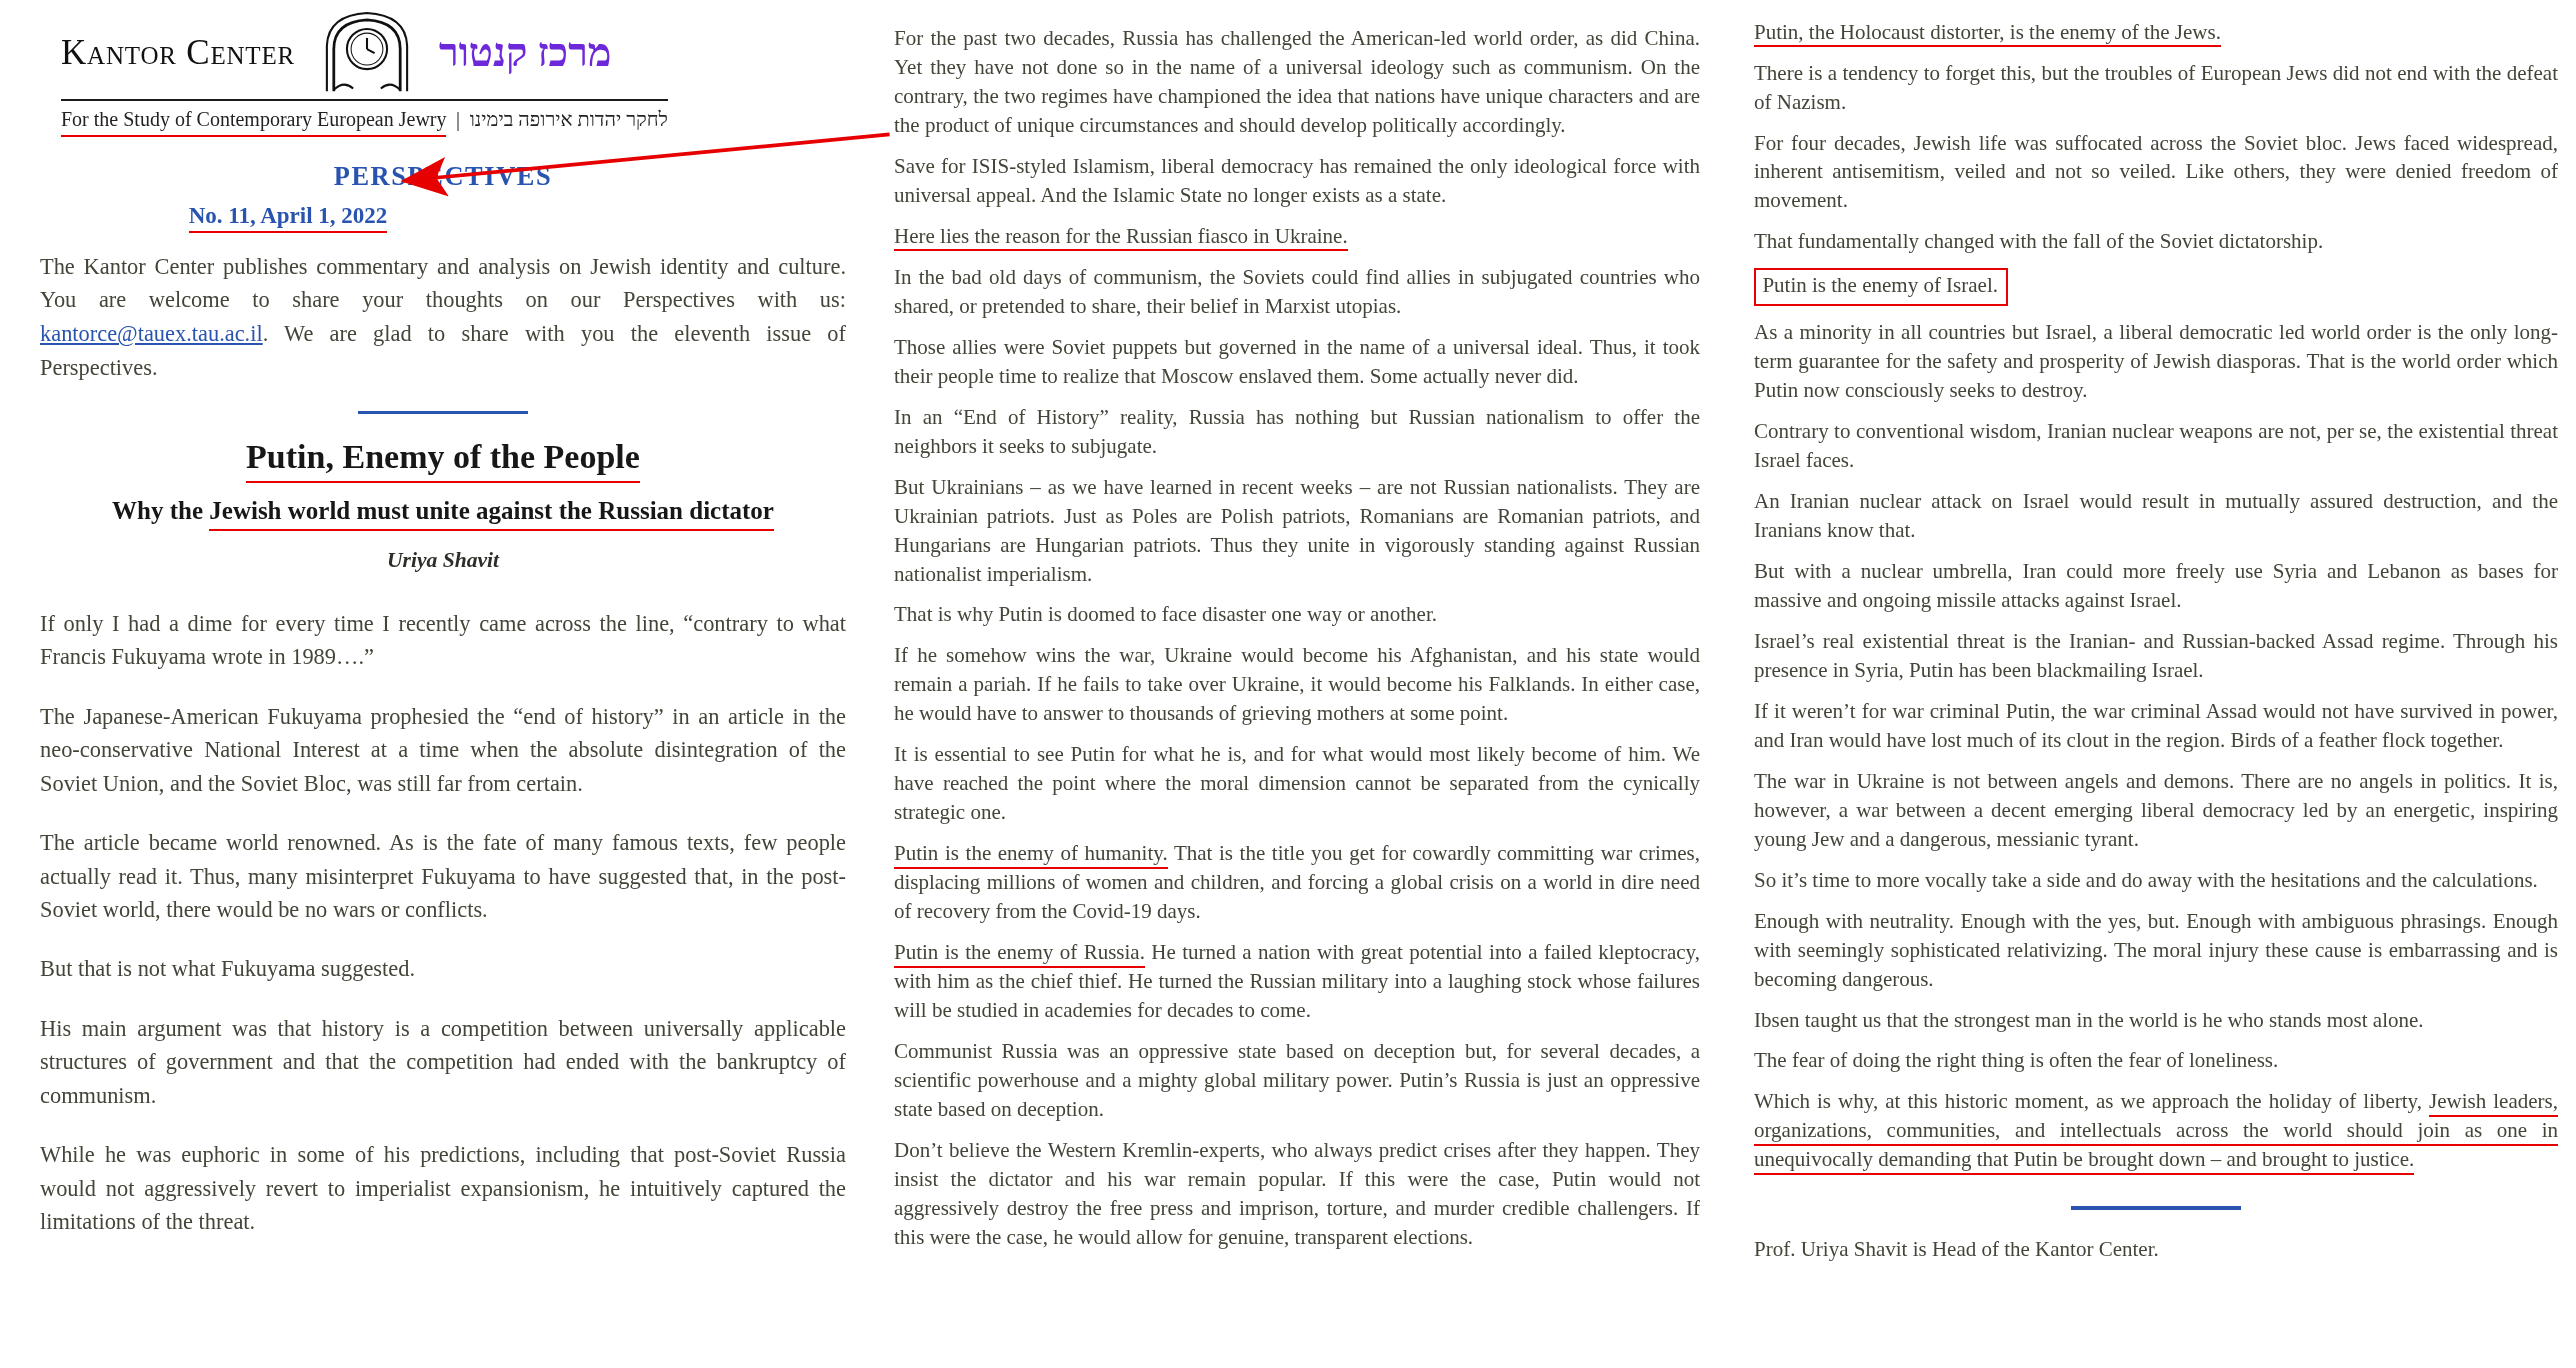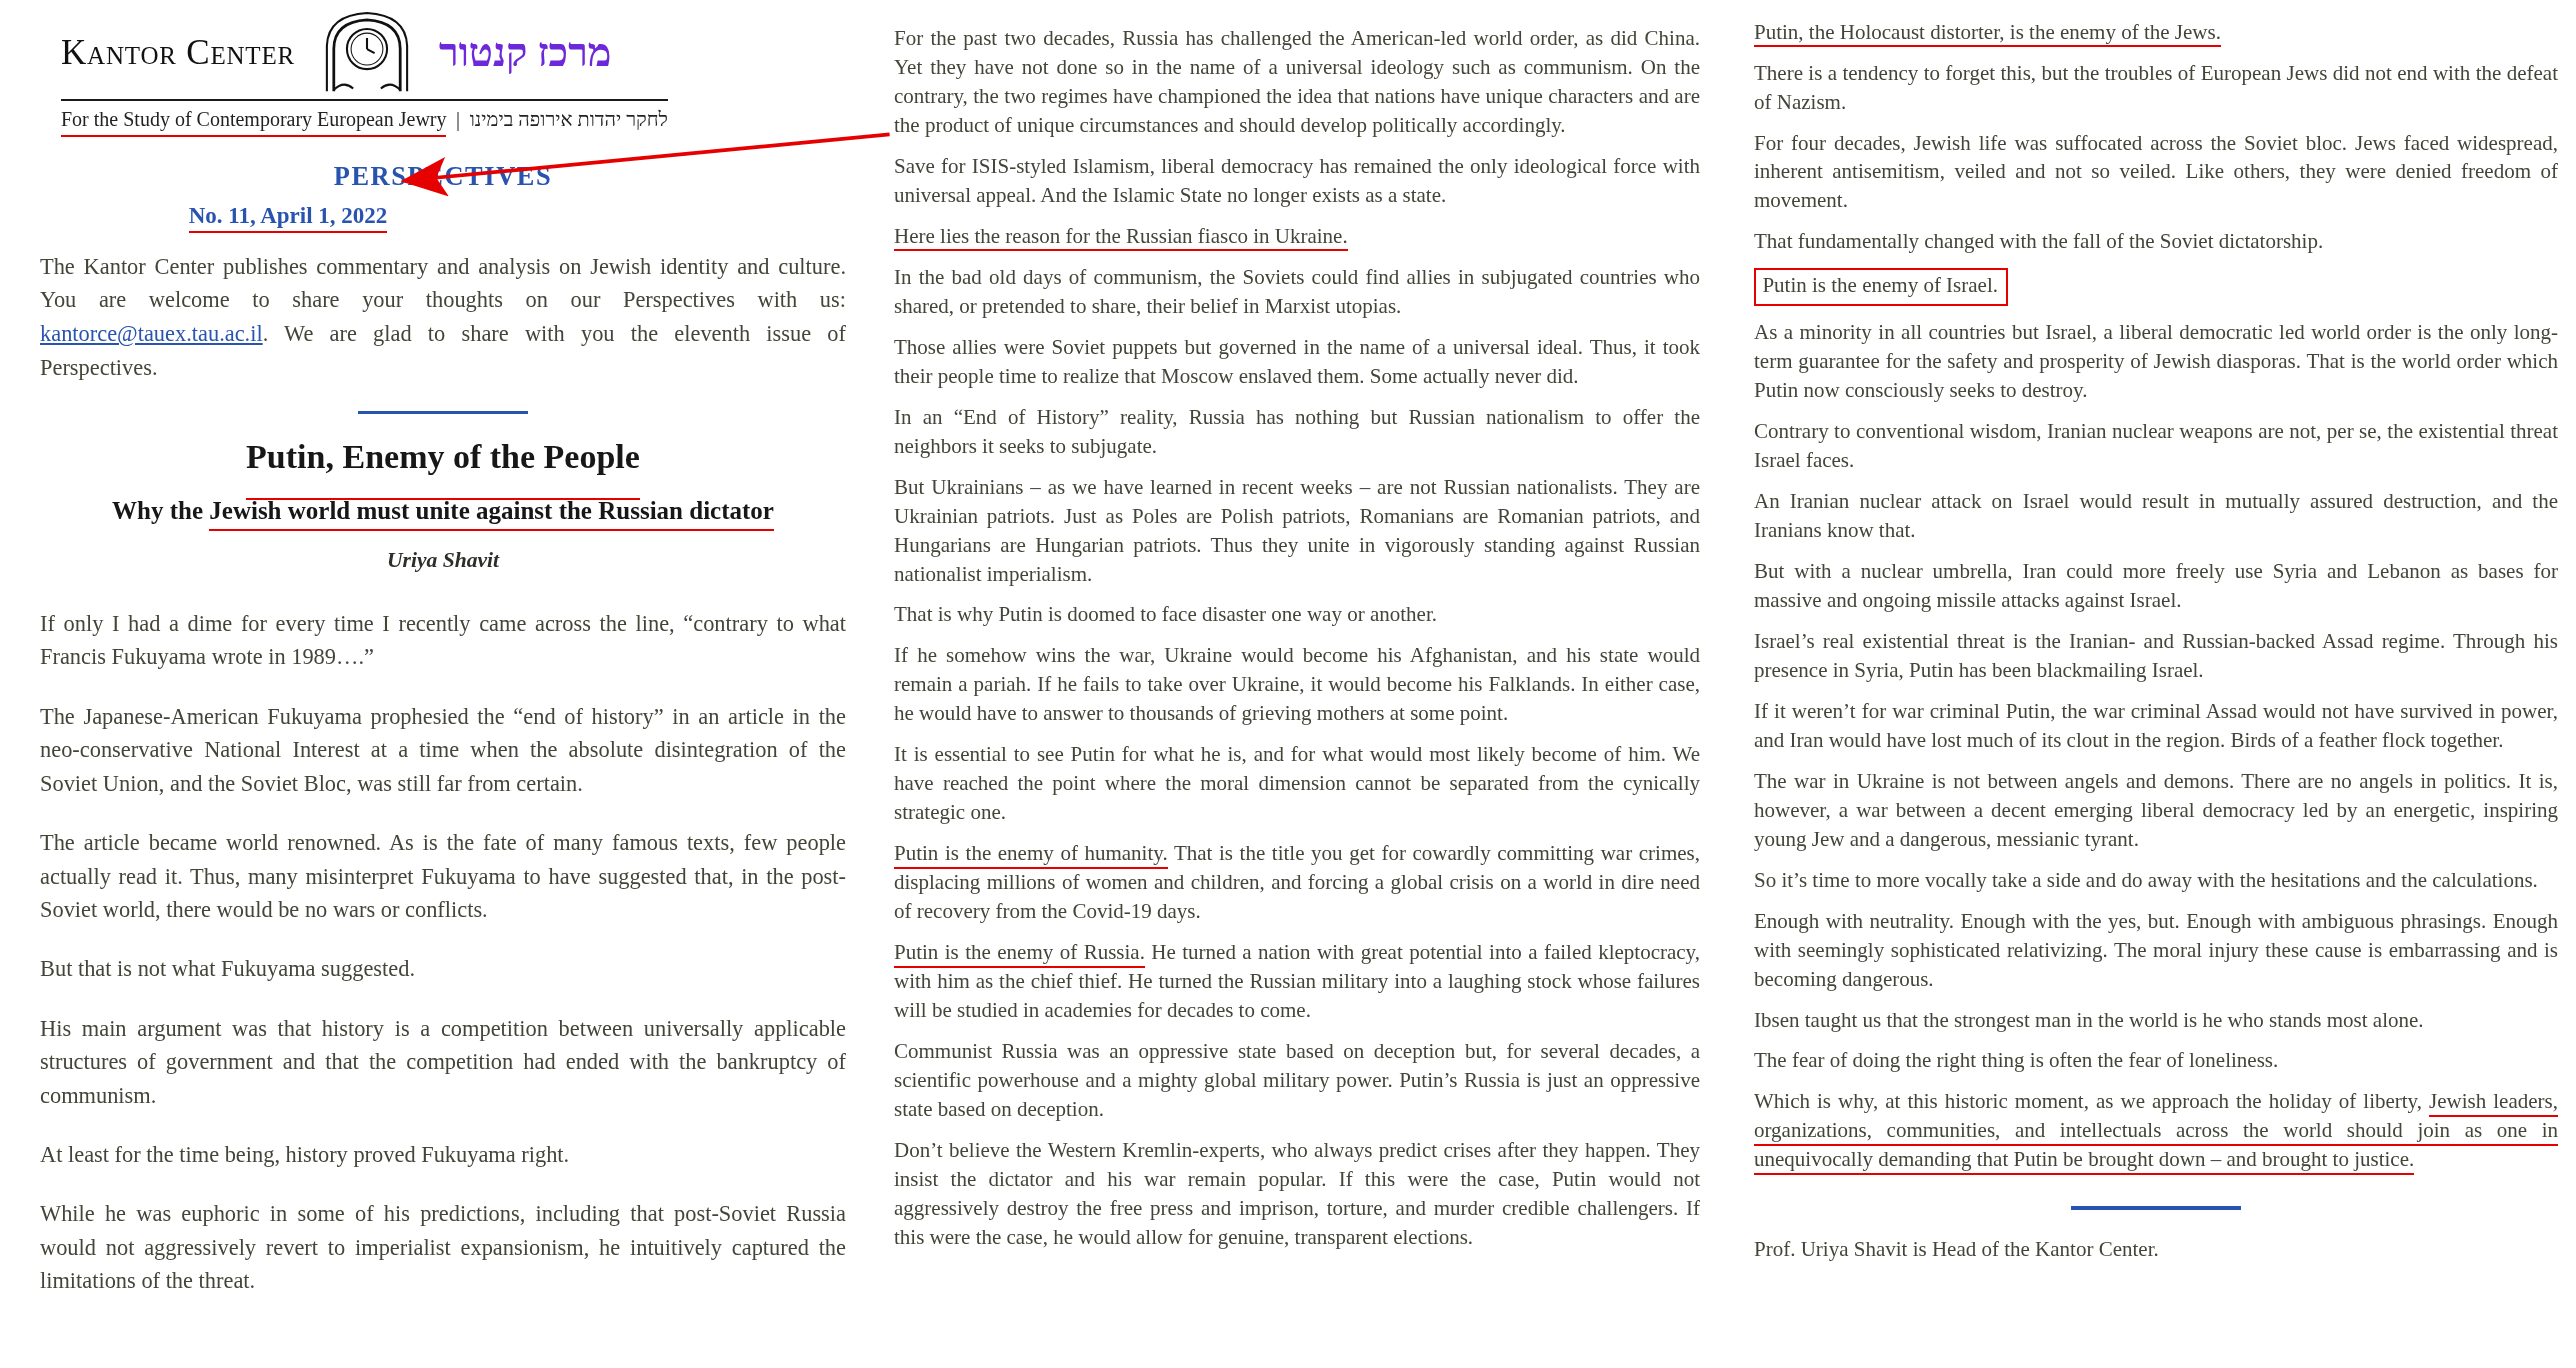--- a/index.html
+++ b/index.html
@@ -67,21 +67,21 @@
     padding:0.8px 8px 4px 6.4px;
   }
 
   .divider {
     width:170px; height:3.2px; background:#2853ae;
     margin:27px auto 24px auto;
   }
   #col3 .divider { margin-top:32px; margin-bottom:27px; }
 
   .article-title { text-align:center; font-size:34px; font-weight:bold; color:#171717; margin:0 0 6.4px 0; }
-  .article-title .ru { padding-bottom:23px;margin-top:6px; }
+  .article-title .ru { padding-bottom:6px;margin-top:6px; }
   .article-subtitle { text-align:center; font-size:25px; font-weight:bold; color:#171717; margin:21px 0 0 0; }
   .article-subtitle .ru { padding-bottom:4.8px; }
   .article-author { text-align:center; font-size:21.6px; font-weight:bold; font-style:italic; color:#2e2d28; margin:22.4px 0 34px 0; }
 
   .credit { font-size:21px; text-align:left; color:#454438; }
 
   .arrow-overlay { position:absolute; left:0; top:0; pointer-events:none; z-index:5; }
 </style>
 </head>
 <body>
@@ -121,21 +121,20 @@
 
   <h1 class="article-title"><span class="ru">Putin, Enemy of the People</span></h1>
   <h2 class="article-subtitle"><span>Why the </span><span class="ru">Jewish world must unite against the Russian dictator</span></h2>
   <div class="article-author">Uriya Shavit</div>
 
   <p class="body-par">If only I had a dime for every time I recently came across the line, “contrary to what Francis Fukuyama wrote in 1989….”</p>
   <p class="body-par"><span>The Japanese-American Fukuyama prophesied the “end of history” in an article in the neo-conservative </span><span class="italic">National Interest</span><span> at a time when the absolute disintegration of the Soviet Union, and the Soviet Bloc, was still far from certain.</span></p>
   <p class="body-par">The article became world renowned. As is the fate of many famous texts, few people actually read it. Thus, many misinterpret Fukuyama to have suggested that, in the post-Soviet world, there would be no wars or conflicts.</p>
   <p class="body-par">But that is not what Fukuyama suggested.</p>
   <p class="body-par">His main argument was that history is a competition between universally applicable structures of government and that the competition had ended with the bankruptcy of communism.</p>
-  <p class="body-par">At least for the time being, history proved Fukuyama right.</p>
   <p class="body-par">While he was euphoric in some of his predictions, including that post-Soviet Russia would not aggressively revert to imperialist expansionism, he intuitively captured the limitations of the threat.</p>
 </div>
 
 <div class="column" id="col2">
   <p class="body-par">For the past two decades, Russia has challenged the American-led world order, as did China. Yet they have not done so in the name of a universal ideology such as communism. On the contrary, the two regimes have championed the idea that nations have unique characters and are the product of unique circumstances and should develop politically accordingly.</p>
   <p class="body-par">Save for ISIS-styled Islamism, liberal democracy has remained the only ideological force with universal appeal. And the Islamic State no longer exists as a state.</p>
   <p class="body-par"><span class="ru">Here lies the reason for the Russian fiasco in Ukraine.</span></p>
   <p class="body-par">In the bad old days of communism, the Soviets could find allies in subjugated countries who shared, or pretended to share, their belief in Marxist utopias.</p>
   <p class="body-par">Those allies were Soviet puppets but governed in the name of a universal ideal. Thus, it took their people time to realize that Moscow enslaved them. Some actually never did.</p>
   <p class="body-par">In an “End of History” reality, Russia has nothing but Russian nationalism to offer the neighbors it seeks to subjugate.</p>

